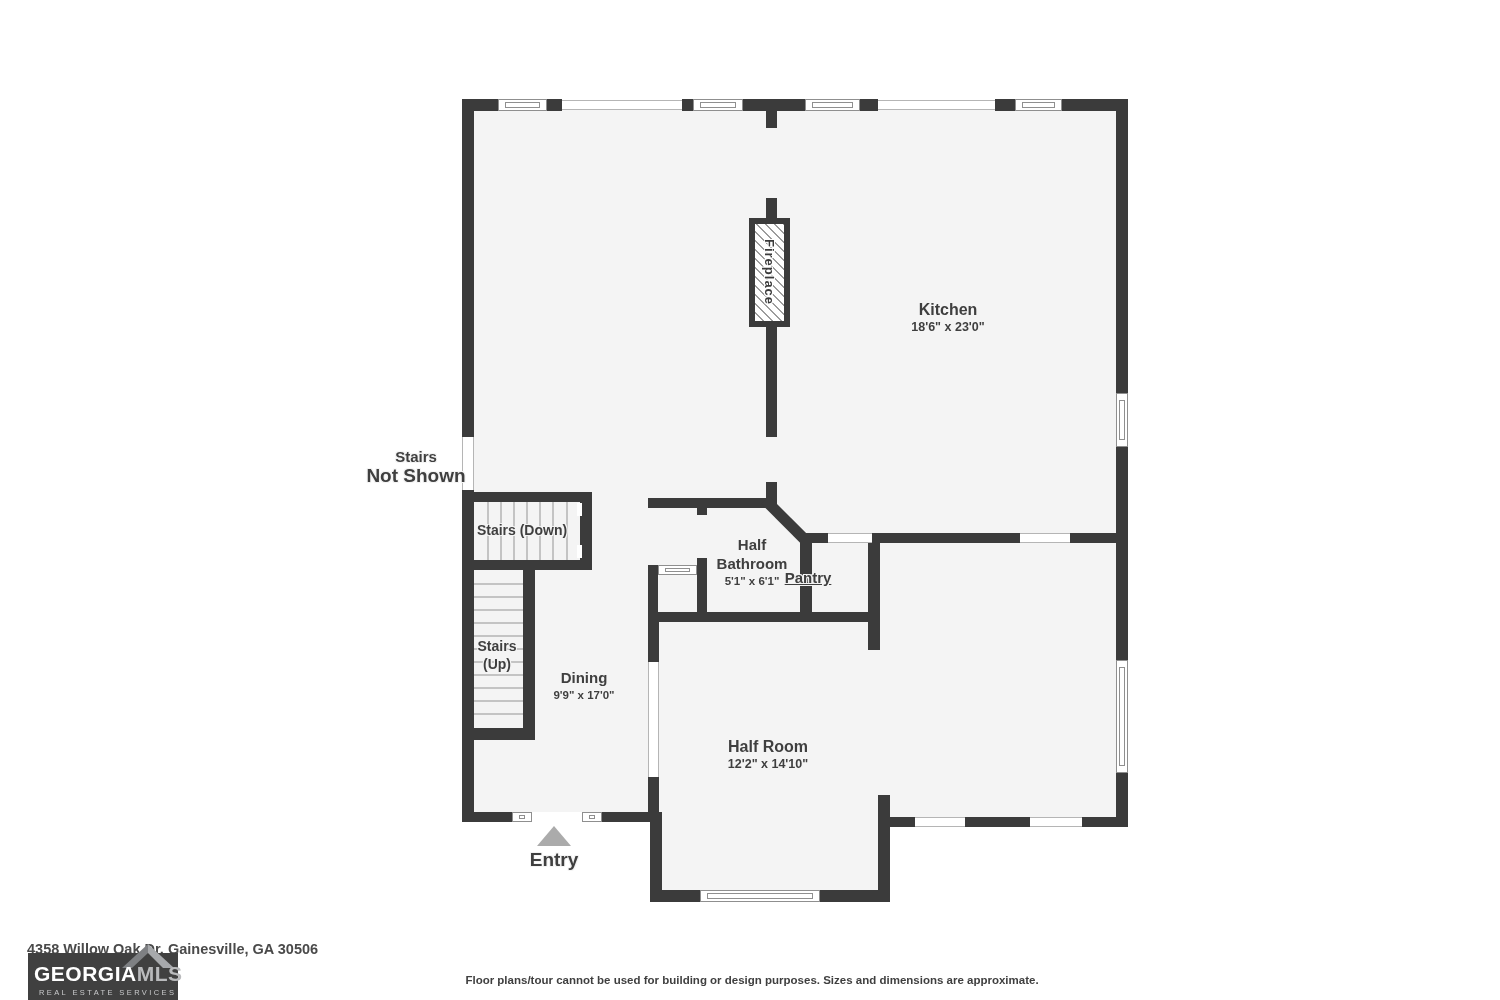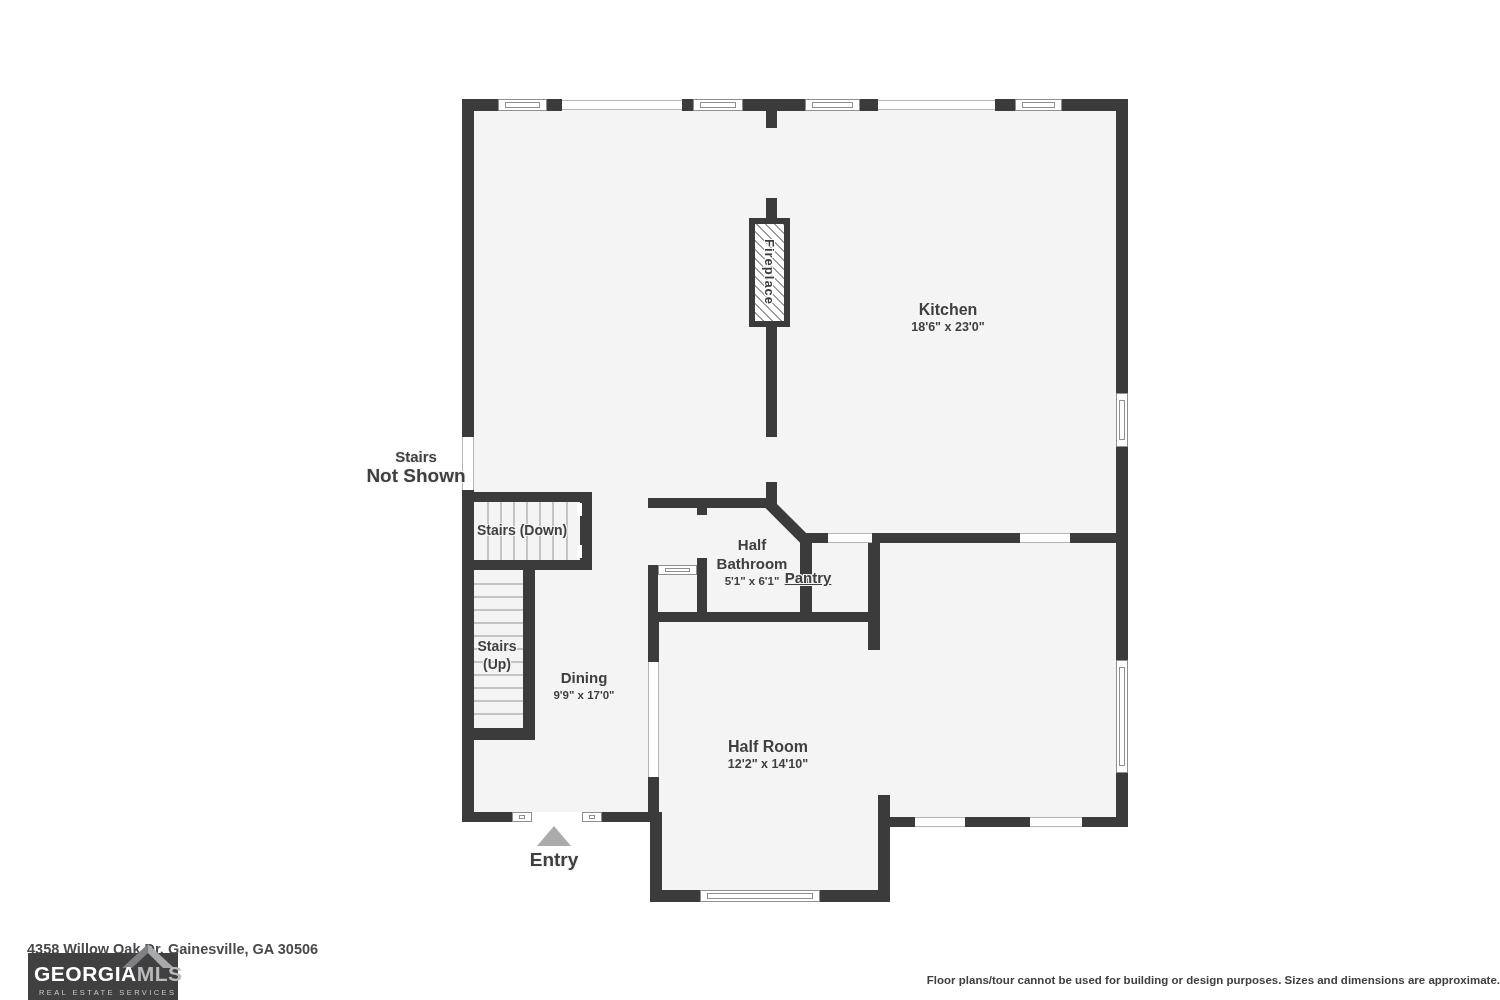--- a/index.html
+++ b/index.html
@@ -24,21 +24,21 @@
   .rdims{font-size:12.5px;font-weight:bold;line-height:16px;}
   .fireplace{position:absolute;left:749px;top:218px;width:41px;height:109px;box-sizing:border-box;
       border:6px solid #3b3b3b;
       background:repeating-linear-gradient(45deg,#ffffff 0px,#ffffff 5px,#9c9c9c 5px,#9c9c9c 6.4px);
       display:flex;align-items:center;justify-content:center;z-index:4;}
   .fireplace-label{writing-mode:vertical-rl;font-size:13px;font-weight:bold;letter-spacing:1px;color:#3b3b3b;
       text-shadow:-1px -1px 0 #fff,1px -1px 0 #fff,-1px 1px 0 #fff,1px 1px 0 #fff;}
   .entry-arrow{position:absolute;left:537px;top:826px;width:0;height:0;
       border-left:17px solid transparent;border-right:17px solid transparent;border-bottom:20px solid #ababab;}
   .address{position:absolute;left:27px;top:941px;font-size:14.5px;font-weight:bold;color:#4a4a4a;z-index:5;}
-  .disclaimer{position:absolute;left:4px;right:0;top:974px;text-align:right;font-size:11.5px;font-weight:bold;color:#3f3f3f;}
+  .disclaimer{position:absolute;left:4px;right:0;top:974px;text-align:center;font-size:11.5px;font-weight:bold;color:#3f3f3f;}
   .logo{position:absolute;left:0;top:953px;width:150px;height:47px;background:#404040;z-index:10;margin-left:28px;}
   .logo-text{position:absolute;left:6px;top:9px;font-size:21px;font-weight:bold;letter-spacing:0.5px;white-space:nowrap;}
   .logo-text .primary{color:#ffffff;}
   .logo-text .secondary{color:#b9babc;}
   .logo-tag{position:absolute;left:11px;top:35px;font-size:7.5px;letter-spacing:2.4px;color:#c9cacc;white-space:nowrap;}
   .logo-roof{position:absolute;left:94px;top:-9px;}
 </style>
 </head>
 <body>
 

